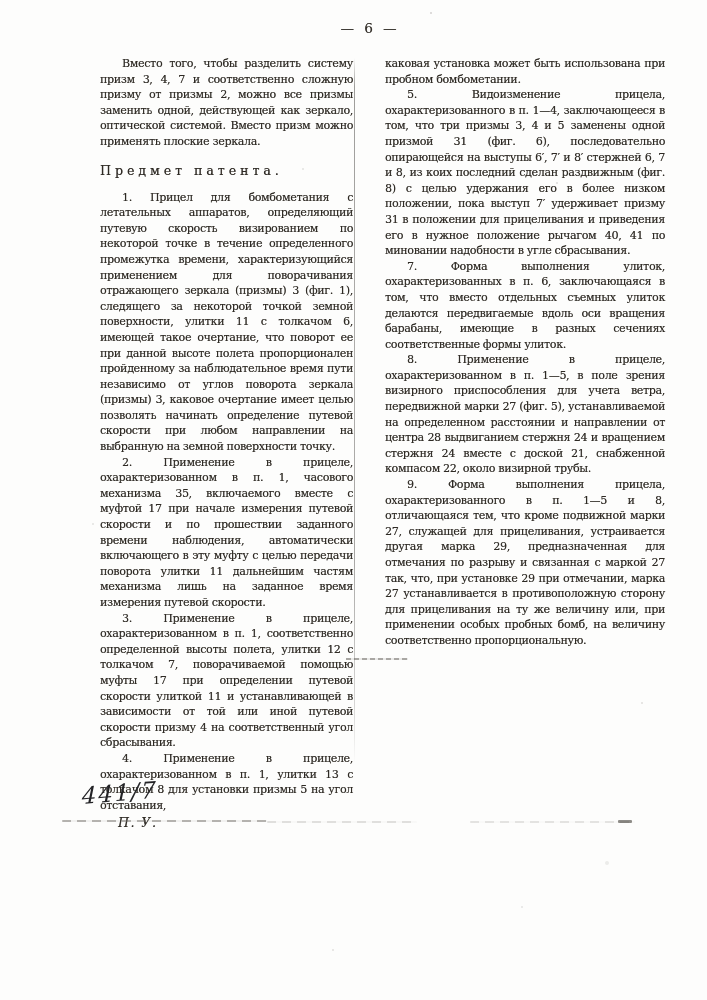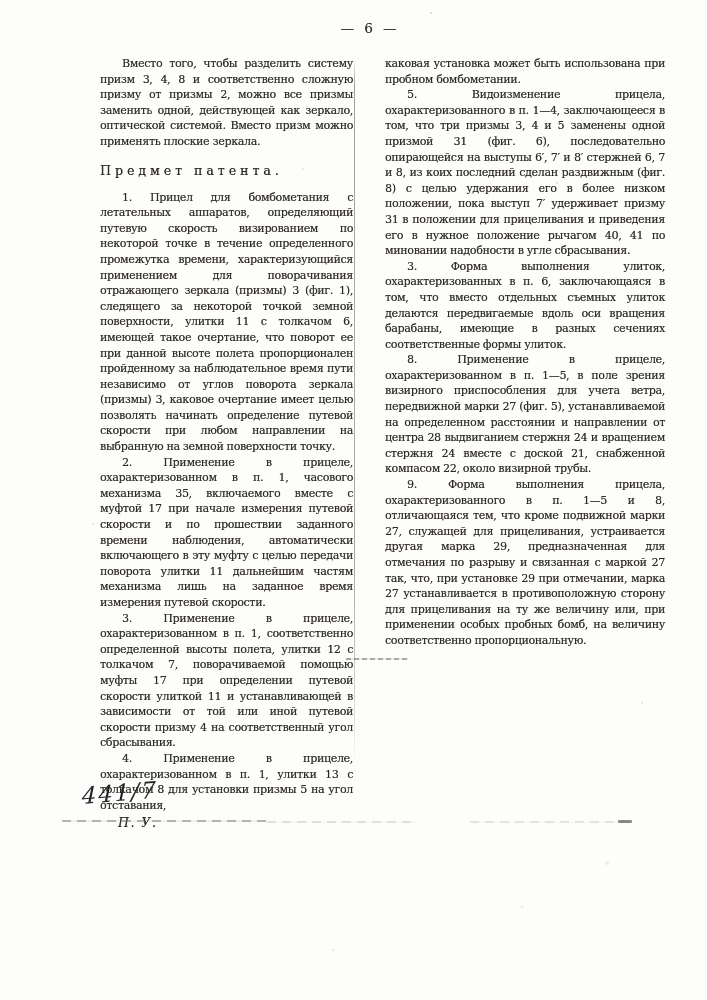--- a/index.html
+++ b/index.html
@@ -95,33 +95,33 @@
 </head>
 <body>
 
 <div class="page">
 
   <div class="page-number">— 6 —</div>
 
   <div class="divider"></div>
 
   <div class="col col-left">
-    <p class="para">Вместо того, чтобы разделить систему призм 3, 4, 8 и соответственно сложную призму от призмы 2, можно все призмы заменить одной, действующей как зеркало, оптической системой. Вместо призм можно применять плоские зеркала.</p>
+    <p class="para">Вместо того, чтобы разделить систему призм 3, 4, 7 и соответственно сложную призму от призмы 2, можно все призмы заменить одной, действующей как зеркало, оптической системой. Вместо призм можно применять плоские зеркала.</p>
     <h2 class="heading">Предмет патента.</h2>
     <p class="para">1. Прицел для бомбометания с летательных аппаратов, определяющий путевую скорость визированием по некоторой точке в течение определенного промежутка времени, характеризующийся применением для поворачивания отражающего зеркала (призмы) 3 (фиг. 1), следящего за некоторой точкой земной поверхности, улитки 11 с толкачом 6, имеющей такое очертание, что поворот ее при данной высоте полета пропорционален пройденному за наблюдательное время пути независимо от углов поворота зеркала (призмы) 3, каковое очертание имеет целью позволять начинать определение путевой скорости при любом направлении на выбранную на земной поверхности точку.</p>
     <p class="para">2. Применение в прицеле, охарактеризованном в п. 1, часового механизма 35, включаемого вместе с муфтой 17 при начале измерения путевой скорости и по прошествии заданного времени наблюдения, автоматически включающего в эту муфту с целью передачи поворота улитки 11 дальнейшим частям механизма лишь на заданное время измерения путевой скорости.</p>
     <p class="para">3. Применение в прицеле, охарактеризованном в п. 1, соответственно определенной высоты полета, улитки 12 с толкачом 7, поворачиваемой помощью муфты 17 при определении путевой скорости улиткой 11 и устанавливающей в зависимости от той или иной путевой скорости призму 4 на соответственный угол сбрасывания.</p>
     <p class="para">4. Применение в прицеле, охарактеризованном в п. 1, улитки 13 с толкачом 8 для установки призмы 5 на угол отставания,</p>
     <p class="signature">П. У.</p>
   </div>
 
   <div class="col col-right">
     <p class="para no-indent">каковая установка может быть использована при пробном бомбометании.</p>
     <p class="para">5. Видоизменение прицела, охарактеризованного в п. 1—4, заключающееся в том, что три призмы 3, 4 и 5 заменены одной призмой 31 (фиг. 6), последовательно опирающейся на выступы 6′, 7′ и 8′ стержней 6, 7 и 8, из коих последний сделан раздвижным (фиг. 8) с целью удержания его в более низком положении, пока выступ 7′ удерживает призму 31 в положении для прицеливания и приведения его в нужное положение рычагом 40, 41 по миновании надобности в угле сбрасывания.</p>
-    <p class="para">3. Форма выполнения улиток, охарактеризованных в п. 6, заключающаяся в том, что вместо отдельных съемных улиток делаются передвигаемые вдоль оси вращения барабаны, имеющие в разных сечениях соответственные формы улиток.</p>
+    <p class="para">7. Форма выполнения улиток, охарактеризованных в п. 6, заключающаяся в том, что вместо отдельных съемных улиток делаются передвигаемые вдоль оси вращения барабаны, имеющие в разных сечениях соответственные формы улиток.</p>
     <p class="para">8. Применение в прицеле, охарактеризованном в п. 1—5, в поле зрения визирного приспособления для учета ветра, передвижной марки 27 (фиг. 5), устанавливаемой на определенном расстоянии и направлении от центра 28 выдвиганием стержня 24 и вращением стержня 24 вместе с доской 21, снабженной компасом 22, около визирной трубы.</p>
     <p class="para">9. Форма выполнения прицела, охарактеризованного в п. 1—5 и 8, отличающаяся тем, что кроме подвижной марки 27, служащей для прицеливания, устраивается другая марка 29, предназначенная для отмечания по разрыву и связанная с маркой 27 так, что, при установке 29 при отмечании, марка 27 устанавливается в противоположную сторону для прицеливания на ту же величину или, при применении особых пробных бомб, на величину соответственно пропорциональную.</p>
     <div class="end-rule"></div>
   </div>
 
   <div class="handwritten">441/7</div>
 
   <div class="smudge"></div>
   <div class="smudge smudge-2"></div>
   <div class="smudge smudge-3"></div>

